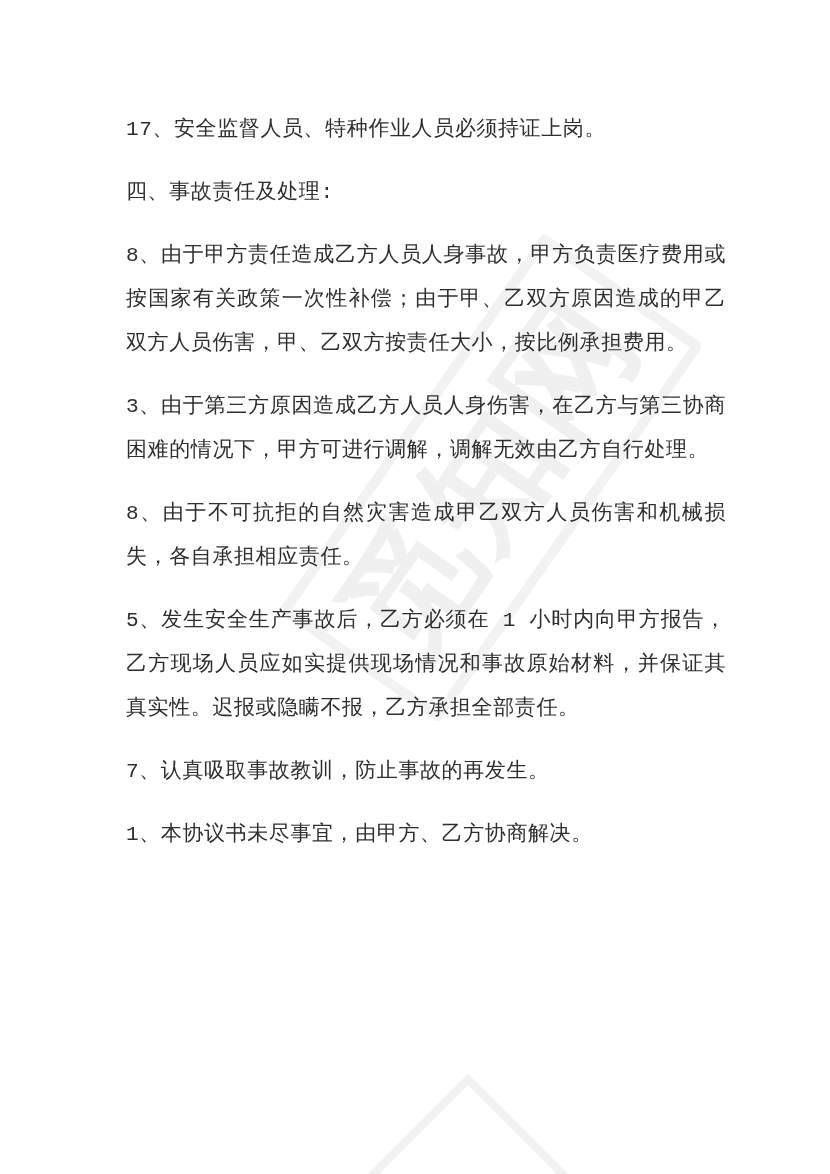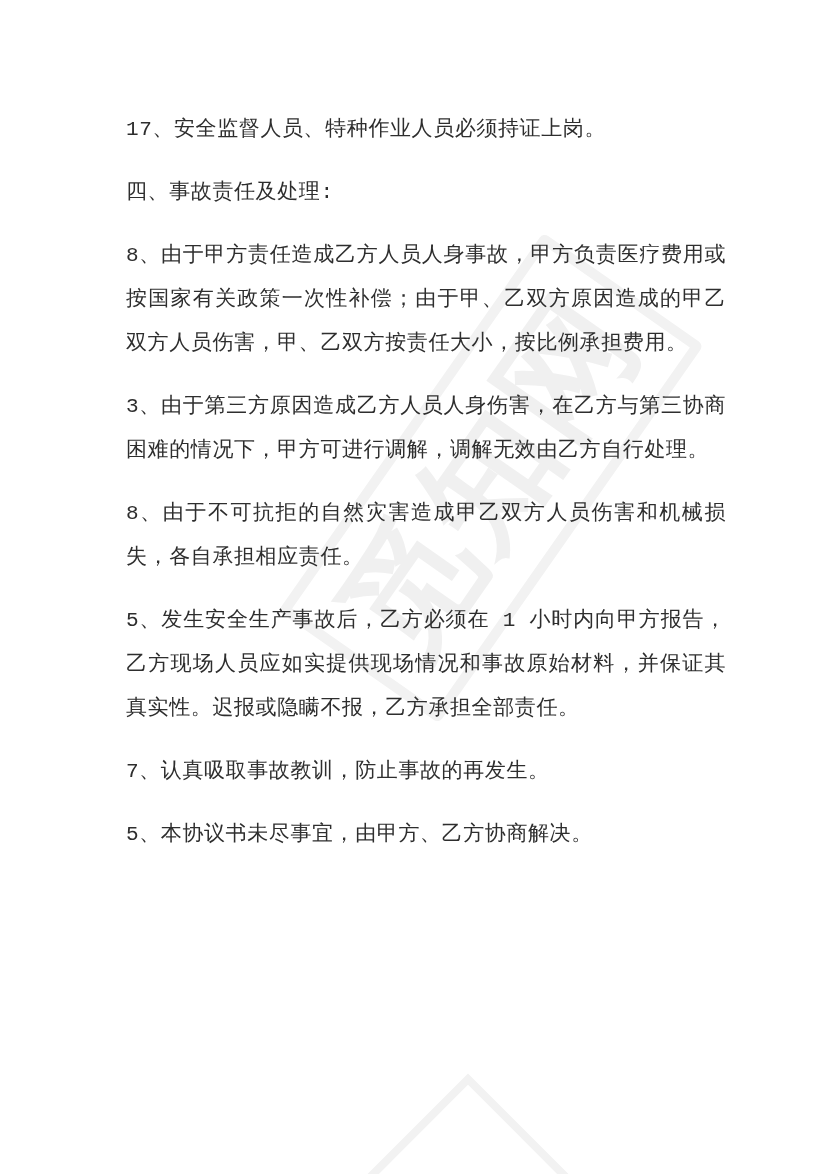--- a/index.html
+++ b/index.html
@@ -76,16 +76,16 @@
   <div class="watermark wm-bottom"></div>
 
   <div class="content">
     <p class="para">17、安全监督人员、特种作业人员必须持证上岗。</p>
     <p class="para">四、事故责任及处理:</p>
     <p class="para">8、由于甲方责任造成乙方人员人身事故，甲方负责医疗费用或按国家有关政策一次性补偿；由于甲、乙双方原因造成的甲乙双方人员伤害，甲、乙双方按责任大小，按比例承担费用。</p>
     <p class="para">3、由于第三方原因造成乙方人员人身伤害，在乙方与第三协商困难的情况下，甲方可进行调解，调解无效由乙方自行处理。</p>
     <p class="para">8、由于不可抗拒的自然灾害造成甲乙双方人员伤害和机械损失，各自承担相应责任。</p>
     <p class="para">5、发生安全生产事故后，乙方必须在 1 小时内向甲方报告，乙方现场人员应如实提供现场情况和事故原始材料，并保证其真实性。迟报或隐瞒不报，乙方承担全部责任。</p>
     <p class="para">7、认真吸取事故教训，防止事故的再发生。</p>
-    <p class="para">5、本协议书未尽事宜，由甲方、乙方协商解决。</p>
+    <p class="para">1、本协议书未尽事宜，由甲方、乙方协商解决。</p>
   </div>
 
 </div>
 
 </body></html>

